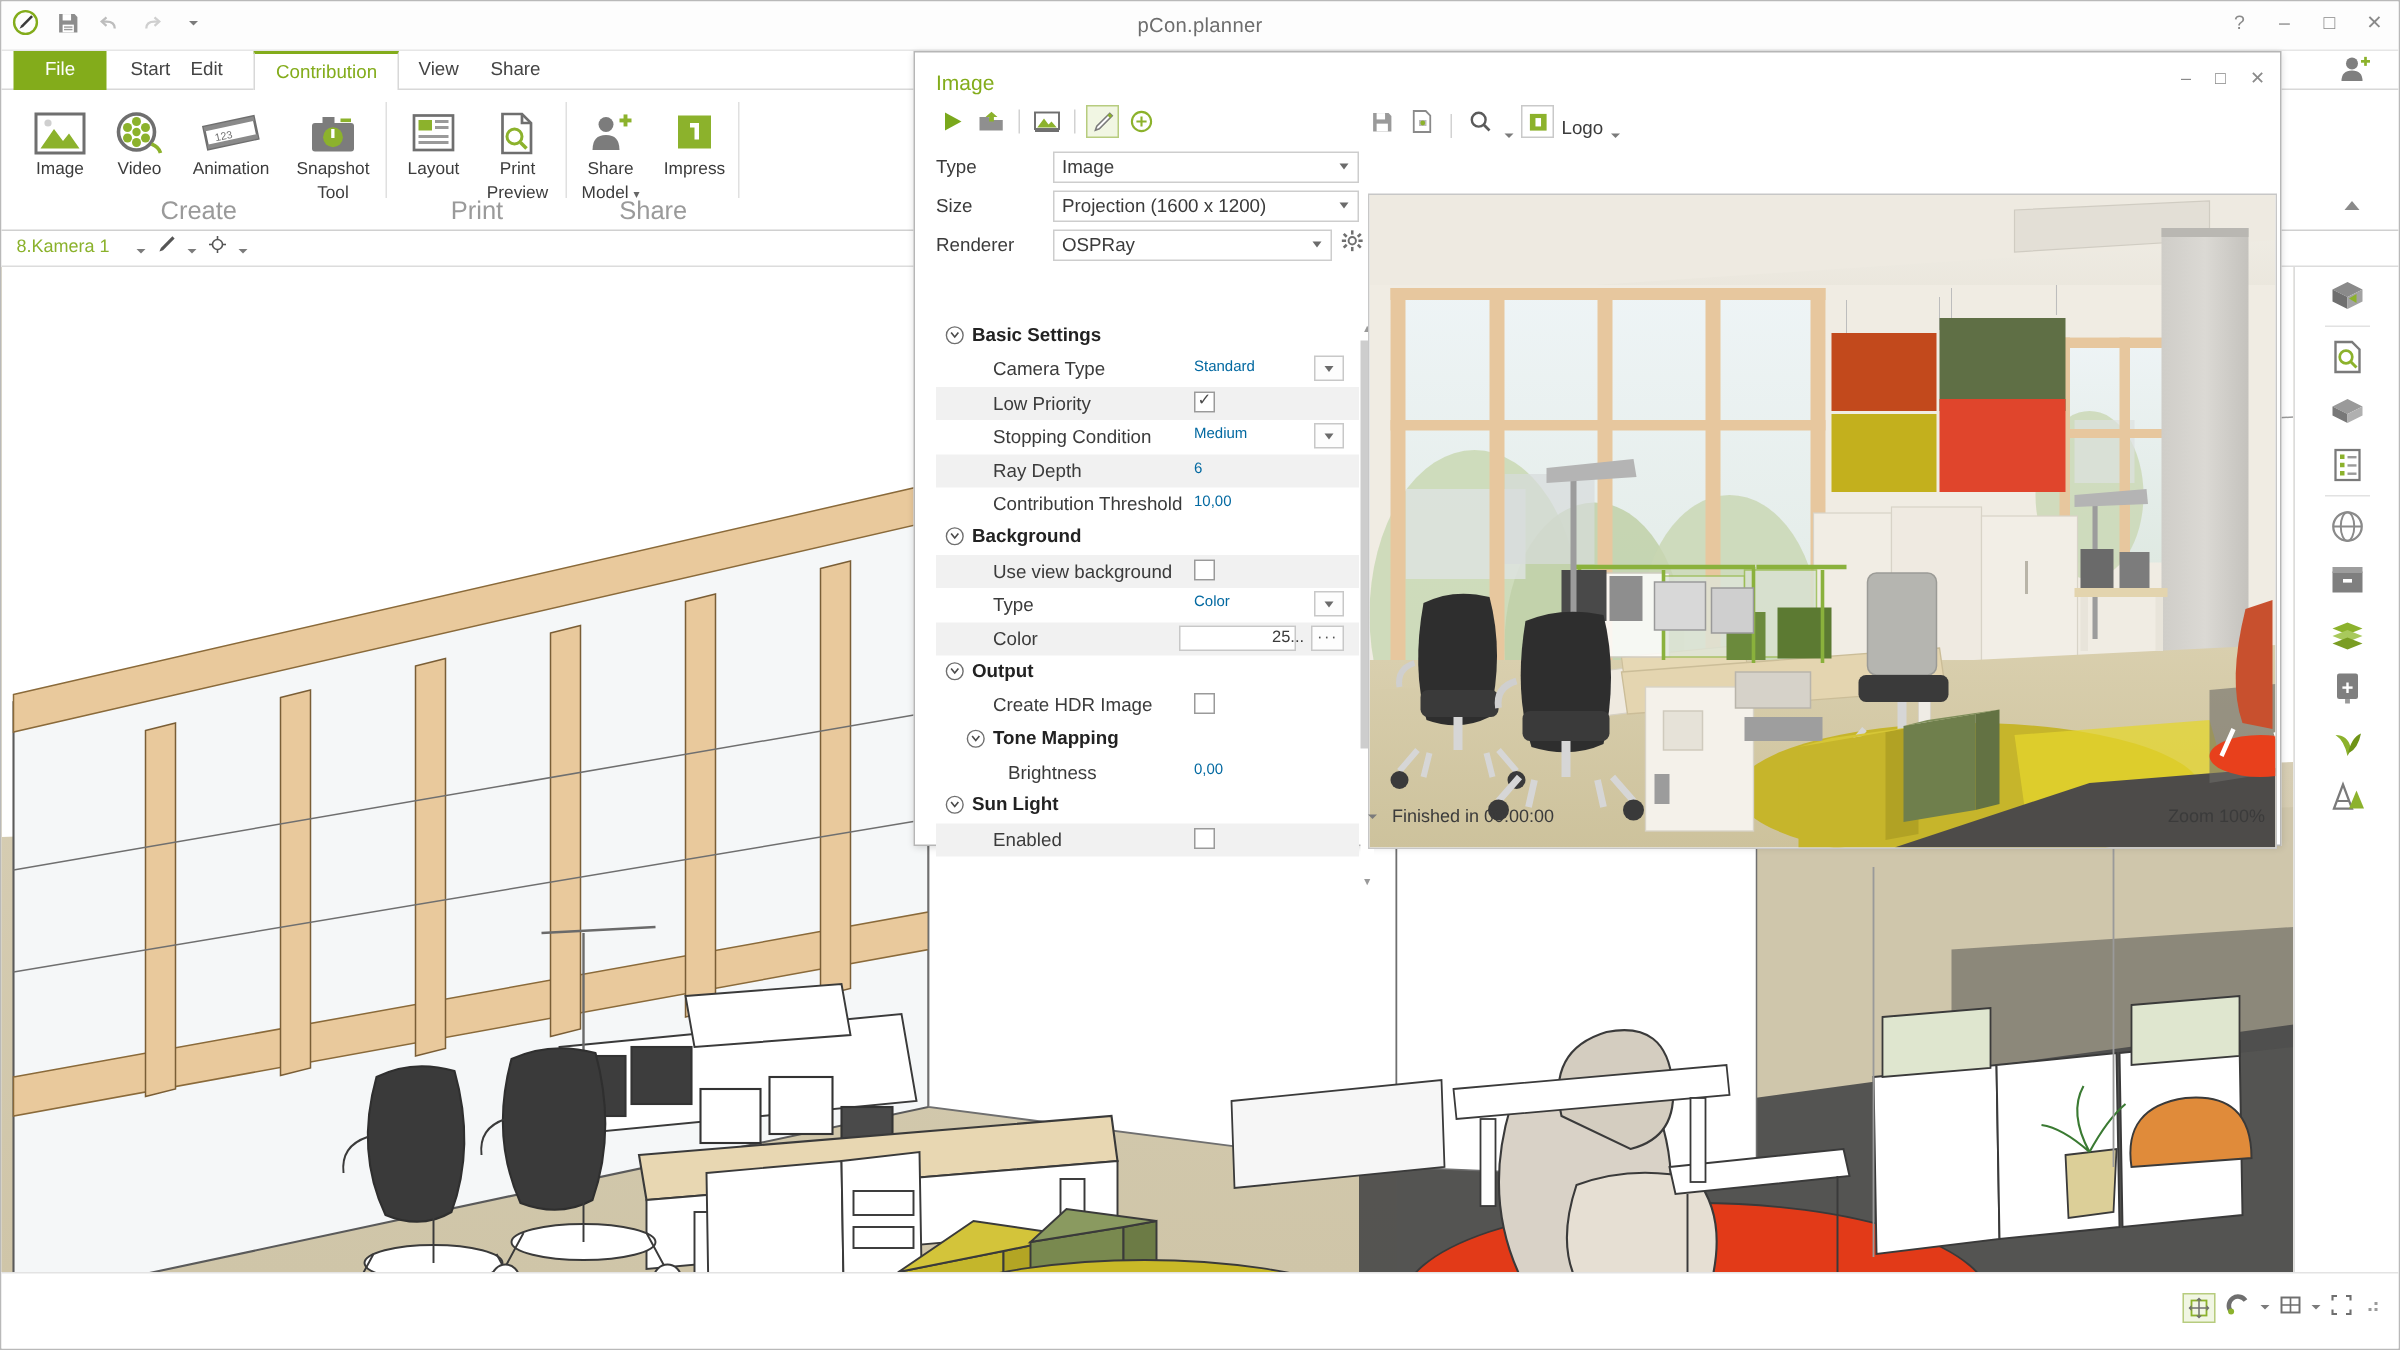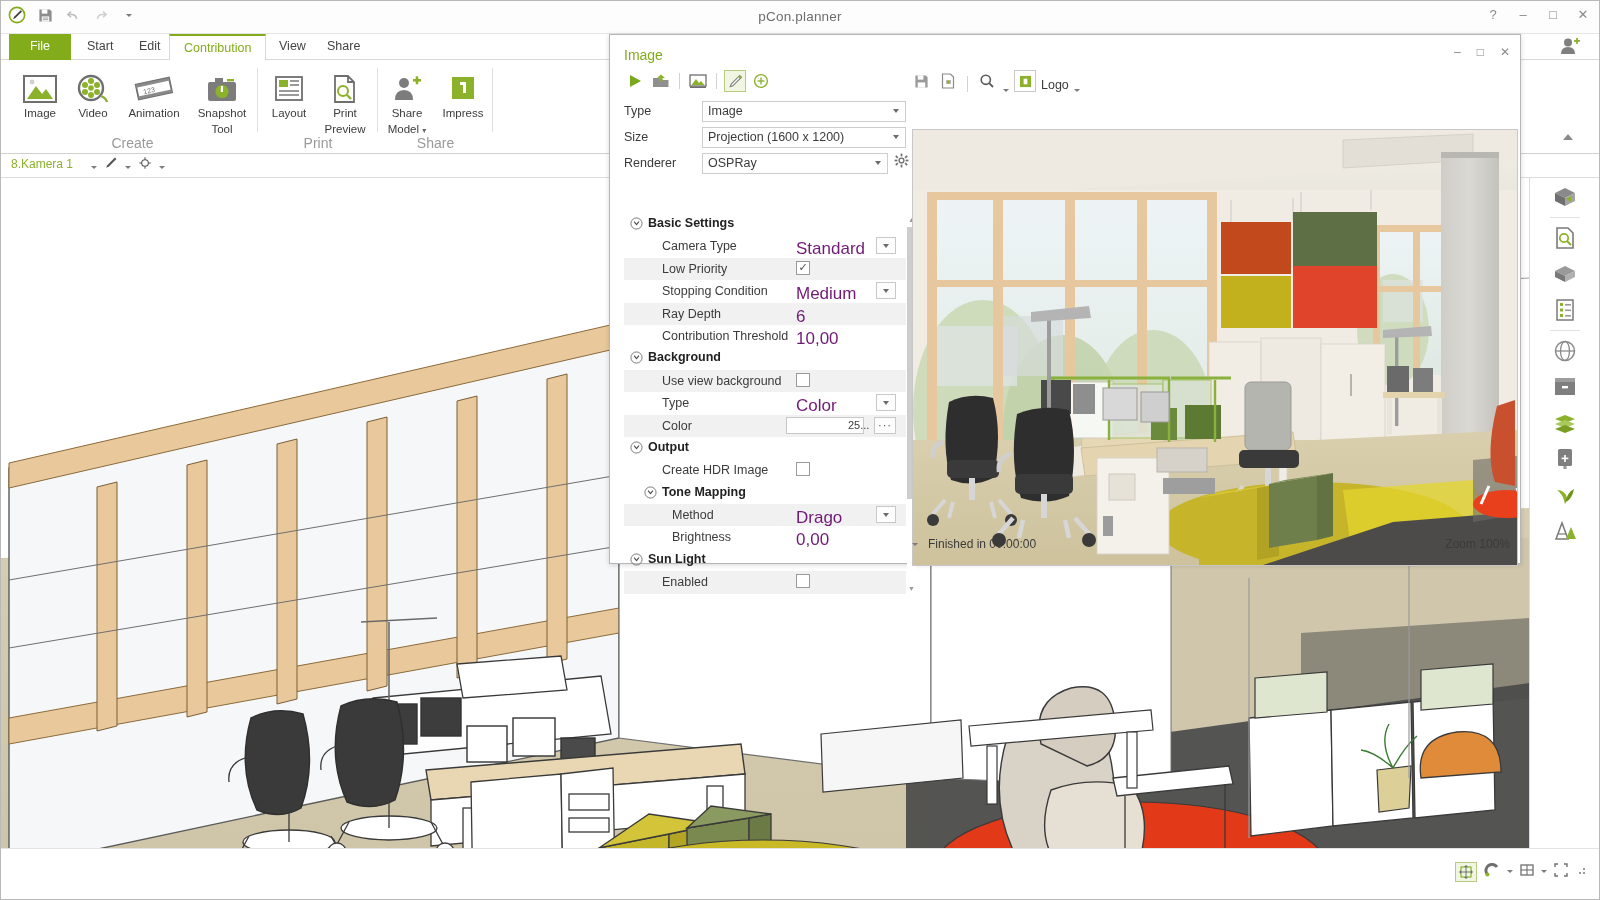--- a/index.html
+++ b/index.html
@@ -33,21 +33,21 @@
   .tab.file { background:#83ac1b; color:#fff; font-weight:400; }
   .tab.active { background:#fff; color:#83ac1b; border:1px solid #d8d8d8;
                 border-bottom:1px solid #fff; border-top:2px solid #83ac1b; height:27px; line-height:24px; }
 
   
   .ribbon { position:absolute; left:0; top:59px; width:1598px; height:94px;
             background:#fff; border-bottom:1px solid #d0d0d0; }
   .rgroup { position:absolute; top:0; height:94px; }
   .rgroup .gsep { position:absolute; right:0; top:8px; bottom:22px; width:1px; background:#e0e0e0; }
   .gname { position:absolute; bottom:3px; width:100%; text-align:center;
-           font-size:14px; color:#9a9a9a; }
+           font-size:17px; color:#9a9a9a; }
   .rbtn { position:absolute; top:6px; width:auto; text-align:center; }
   .rbtn .glyph { height:38px; display:flex; align-items:flex-end; justify-content:center; }
   .rbtn .lbl { font-size:11.5px; color:#3c3c3c; line-height:13px; margin-top:3px; }
 
   
   .viewstrip { position:absolute; left:0; top:153px; width:1598px; height:24px;
                background:#fff; border-bottom:1px solid #dcdcdc; }
   .camlabel { position:absolute; left:10px; top:3px; font-size:12px; color:#8bb22c; }
   .vstoolbar { position:absolute; left:86px; top:2px; display:flex; align-items:center; gap:3px; }
 
@@ -85,21 +85,21 @@
            display:flex; align-items:center; padding-left:5px; }
   .field .dd { position:absolute; right:1px; top:0; width:17px; height:19px;
                display:flex; align-items:center; justify-content:center; }
 
   .scrollarea { position:absolute; left:14px; top:178px; width:282px; height:381px;
                 overflow:hidden; }
   .srow { position:relative; height:22.4px; }
   .srow.alt { background:#f1f1f1; }
   .srow .sl { position:absolute; left:38px; top:4px; font-size:12.5px; color:#3b3b3b; }
   .srow .sl.ind2 { left:48px; }
-  .srow .sv { position:absolute; left:172px; top:4px; font-size:17px; color:#701a75; }
+  .srow .sv { position:absolute; left:172px; top:4px; font-size:10px; color:#0369a1; }
   .srow .combo { position:absolute; left:252px; top:2px; width:20px; height:17px;
                  border:1px solid #c8c8c8; background:#fdfdfd;
                  display:flex; align-items:center; justify-content:center; }
   .srow .chk { position:absolute; left:172px; top:3px; width:14px; height:14px;
                border:1px solid #9a9a9a; background:#fff;
                display:flex; align-items:center; justify-content:center;
                font-size:11px; color:#4a4a4a; line-height:1; }
   .srow .swatch { position:absolute; left:162px; top:2px; width:78px; height:17px;
                   border:1px solid #c8c8c8; background:#fff; }
   .srow .swval { position:absolute; left:224px; top:4px; font-size:11px; color:#3b3b3b; }
@@ -179,21 +179,21 @@
       <span>?</span>
       <span>–</span>
       <span>□</span>
       <span>✕</span>
     </div>
   </div>
 
   <div class="tabsrow">
     <div class="tab file" style="left:8px;width:62px;text-align:center;padding:0;">File</div>
     <div class="tab" style="left:72px;">Start</div>
-    <div class="tab" style="left:124px;">Edit</div>
+    <div class="tab" style="left:112px;">Edit</div>
     <div class="tab active" style="left:168px;">Contribution</div>
     <div class="tab" style="left:264px;">View</div>
     <div class="tab" style="left:312px;">Share</div>
   </div>
 
   <div class="ribbon">
 
     <div class="rgroup" style="left:6px;width:251px;">
       <div class="rbtn" style="left:4px;width:58px;">
         <div class="glyph">
@@ -870,27 +870,20 @@
       <div class="grp">
         <span class="exp ind">
           <svg width="13" height="13" viewBox="0 0 14 14">
               <circle cx="7" cy="7" r="6" fill="none" stroke="#6f6f6f" stroke-width="1"></circle>
               <path d="M4.4 5 L7 8.2 L9.6 5" fill="none" stroke="#4a4a4a" stroke-width="1.2"></path>
             </svg>
         </span>
         <span class="gt ind">Tone Mapping</span>
       </div>
 
-      <div class="srow alt">
-        <span class="sl ind2">Method</span>
-        <span class="sv">Drago</span>
-        <span class="combo">
-            <span class="caret"></span>
-          </span>
-      </div>
 
       <div class="srow">
         <span class="sl ind2">Brightness</span>
         <span class="sv">0,00</span>
       </div>
 
       <div class="grp">
         <span class="exp">
           <svg width="13" height="13" viewBox="0 0 14 14">
               <circle cx="7" cy="7" r="6" fill="none" stroke="#6f6f6f" stroke-width="1"></circle>

